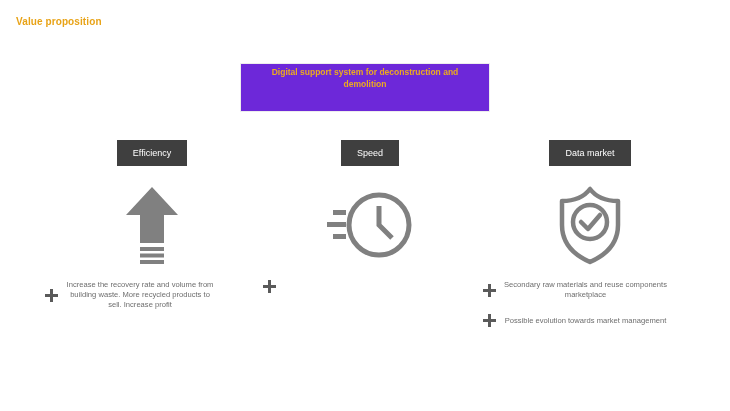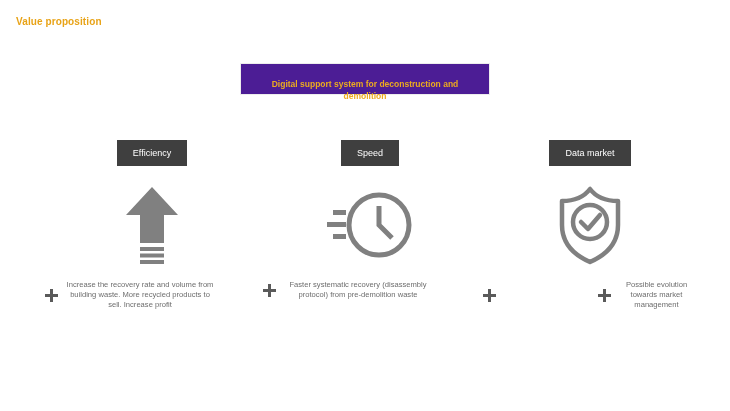--- a/index.html
+++ b/index.html
@@ -28,28 +28,28 @@
     color: #e8a317;
     white-space: nowrap;
   }
 
   
   .title-card {
     position: absolute;
     left: 240px;
     top: 63px;
     width: 250px;
-    height: 32px;
+    height: 49px;
     border: 1px solid #ededed;
-    background: #4c1d95;
+    background: #6d28d9;
     box-sizing: border-box;
     display: flex;
     align-items: flex-start;
     justify-content: center;
-    padding-top: 14px;
+    padding-top: 2px;
   }
   .title-card-text {
     font-size: 8.5px;
     font-weight: bold;
     line-height: 12px;
     color: #edab1f;
     text-align: center;
     width: 210px;
   }
 
@@ -98,20 +98,21 @@
     align-items: center;
     justify-content: center;
   }
   .icon-wrap svg { display: block; }
 
   
   .bullets {
     margin-top: 14px;
     width: 230px;
     display: flex;
+    flex-direction: column;
     align-items: center;
   }
   .bullet {
     display: flex;
     align-items: center;
     width: 100%;
     margin-bottom: 14px;
   }
   .bullet-plus {
     flex: 0 0 28px;
@@ -182,21 +183,20 @@
       </svg>
     </div>
 
     <div class="bullets">
       <div class="bullet">
         <span class="bullet-plus">
           <svg width="13" height="13" viewBox="0 0 13 13">
               <path d="M5 0h3v5h5v3H8v5H5V8H0V5h5z" fill="#5a5a5a"></path>
             </svg>
         </span>
-        <span class="bullet-text">Faster systematic recovery (disassembly protocol) from pre-demolition waste</span>
       </div>
     </div>
   </div>
 
   <div class="column col-3">
 
     <div class="chip">Data market</div>
 
     <div class="icon-wrap">
       <svg width="72" height="80" viewBox="0 0 72 80" aria-hidden="true">
@@ -206,20 +206,21 @@
       </svg>
     </div>
 
     <div class="bullets">
       <div class="bullet">
         <span class="bullet-plus">
           <svg width="13" height="13" viewBox="0 0 13 13">
               <path d="M5 0h3v5h5v3H8v5H5V8H0V5h5z" fill="#5a5a5a"></path>
             </svg>
         </span>
+        <span class="bullet-text">Secondary raw materials and reuse components marketplace</span>
       </div>
       <div class="bullet">
         <span class="bullet-plus">
           <svg width="13" height="13" viewBox="0 0 13 13">
               <path d="M5 0h3v5h5v3H8v5H5V8H0V5h5z" fill="#5a5a5a"></path>
             </svg>
         </span>
         <span class="bullet-text">Possible evolution towards market management</span>
       </div>
     </div>

